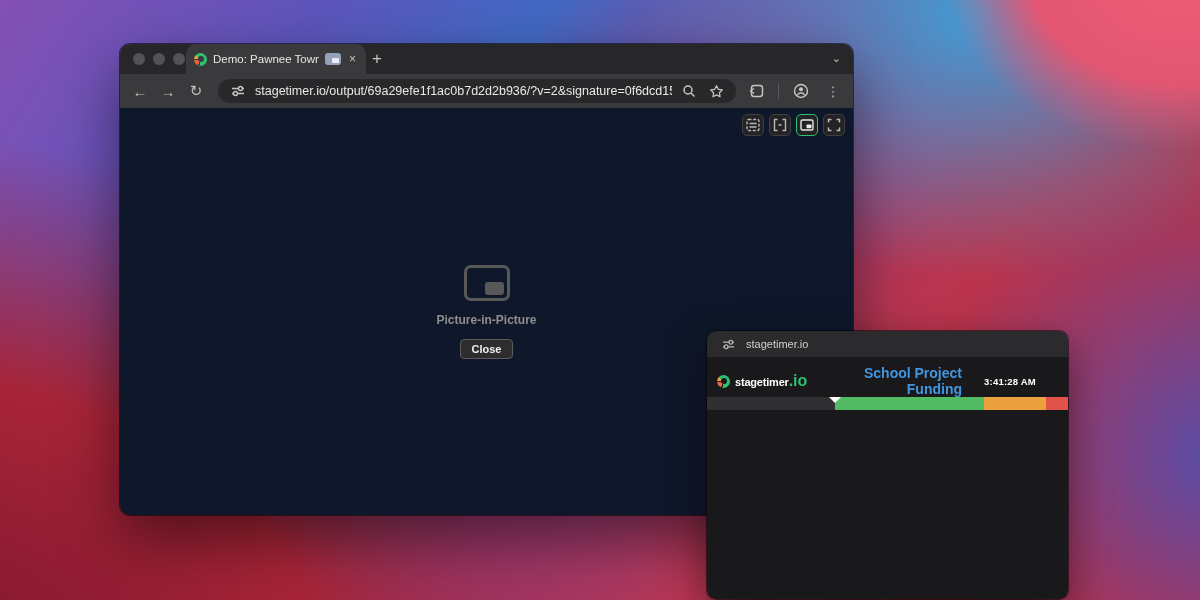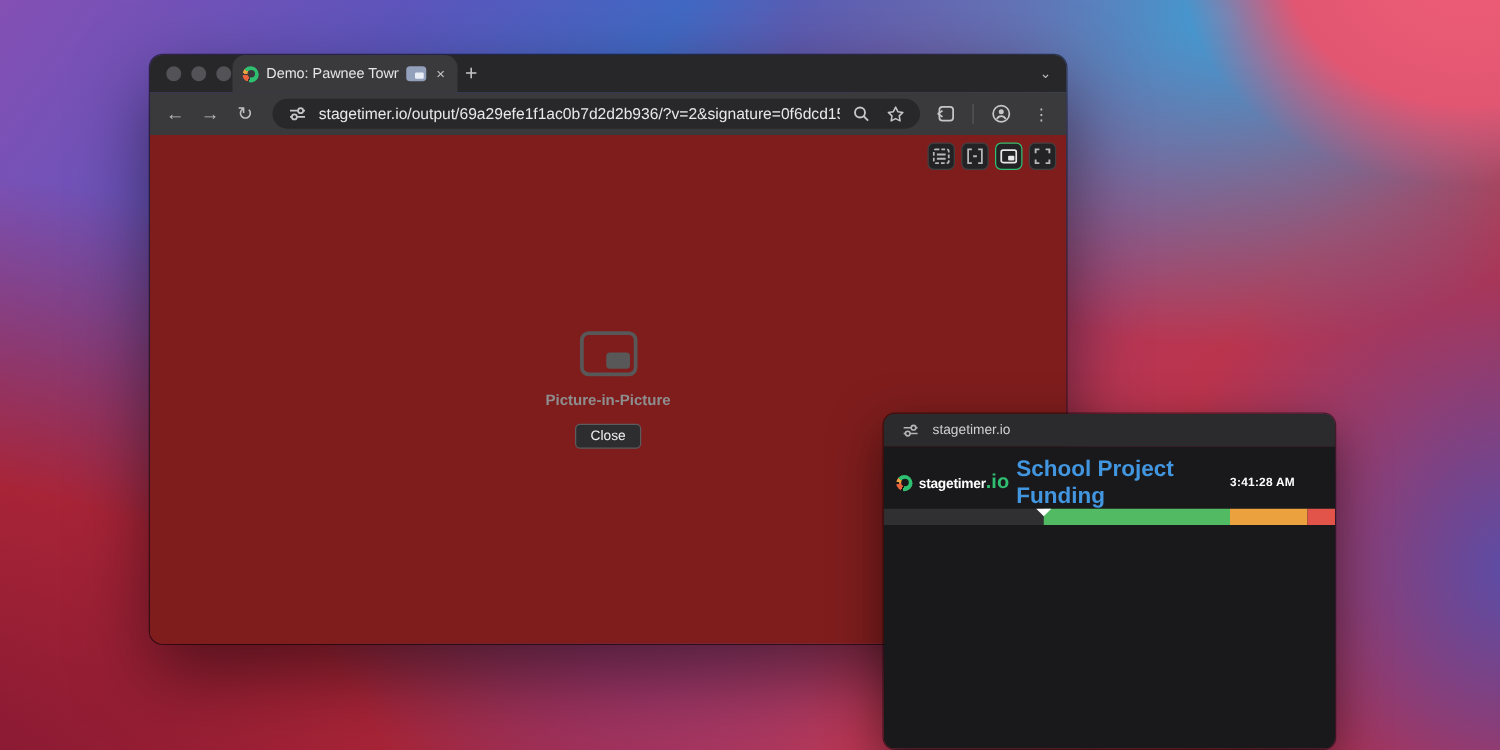--- a/index.html
+++ b/index.html
@@ -46,51 +46,51 @@
   .omnibox {
     flex:1; height:24px; background:#28282b; border-radius:12px;
     display:flex; align-items:center; gap:7px; padding:0 10px; margin:0 6px; min-width:0;
   }
   .omni-url { color:#e8e8e8; font-size:12.5px; white-space:nowrap; overflow:hidden; flex:1; min-width:0; }
   .omni-icons { display:flex; gap:10px; align-items:center; flex:0 0 auto; }
   .tbi { display:flex; align-items:center; justify-content:center; width:20px; height:20px; }
   .sep { width:1px; height:16px; background:#58585c; margin:0 2px; }
   svg.ic { display:block; }
 
-  .page { flex:1; background:#7f1d1d; position:relative;padding-left:16px; }
+  .page { flex:1; background:#0f172a; position:relative;padding-left:16px; }
   .viewbar { position:absolute; top:6px; right:8px; display:flex; gap:5px; }
   .viewbtn { width:22px; height:22px; background:#232325; border:1px solid #404043; border-radius:5px;
     display:flex; align-items:center; justify-content:center; }
   .viewbtn.active { border-color:#2fbf71; }
   .center-stack { position:absolute; left:0; right:0; top:50%; transform:translateY(-50%);
     display:flex; flex-direction:column; align-items:center; }
   .pip-glyph { width:46px; height:36px; border:3px solid #585858; border-radius:7px; position:relative; }
   .pip-glyph::after { content:""; position:absolute; right:3px; bottom:3px; width:19px; height:13px; background:#585858; border-radius:3px; }
   .pip-label { margin-top:12px; color:#8e8e8e; font-size:12px; font-weight:700; }
   .close-btn { margin-top:12px; background:#2d2d2f; border:1px solid #5c5c5e; border-radius:4px;
-    color:#f0f0f0; font-size:11px; font-weight:400; padding:3px 11px; }
+    color:#f0f0f0; font-size:11px; font-weight:700; padding:3px 11px; }
 
   
   .pipwin {
     position:absolute; left:707px; top:331px; width:361px; height:268px;
     border-radius:9px; overflow:hidden;
     box-shadow: 0 0 0 1px rgba(0,0,0,.5), 0 14px 40px rgba(0,0,0,.5);
     display:flex; flex-direction:column;
   }
   .pip-titlebar { height:26px; background:#2b2b2d; display:flex; align-items:center; gap:8px; padding:0 11px; flex:0 0 auto; }
   .pip-origin { color:#cfcfcf; font-size:11px; }
   .pip-body { flex:1; background:#19191b; display:flex; flex-direction:column; position:relative; }
   .pip-header { display:flex; align-items:center; padding:8px 10px 0 10px; }
   .brand { display:flex; align-items:center; gap:5px; width:96px; flex:0 0 auto; }
   .brand .ring2 { width:13px; height:13px; border-radius:50%;
     background: conic-gradient(from 205deg, #e8633c 0 17%, #19191b 17% 20%, #eba13e 20% 30%, #2fbf71 30% 96%, #19191b 96% 100%); position:relative; }
   .brand .ring2::after { content:""; position:absolute; inset:3.5px; border-radius:50%; background:#19191b; }
   .brand-name { color:#fff; font-weight:700; font-size:11px; letter-spacing:-.2px; }
   .brand-tld { color:#2fbf71; font-weight:700; font-size:16px; }
-  .pip-title { flex:1; text-align:left; color:#4296e0; font-weight:700; font-size:18px; }
+  .pip-title { flex:1; text-align:right; color:#4296e0; font-weight:700; font-size:14px; }
   .pip-clock { width:96px; flex:0 0 auto; text-align:center; color:#fff; font-weight:700; font-size:9.5px; letter-spacing:.2px; }
   .pip-timer { flex:1; display:flex; align-items:center; justify-content:center;
     color:#fff; font-family:"DejaVu Sans", sans-serif; font-weight:700; font-size:104px; letter-spacing:1px; line-height:.9; margin-top:-4px; }
   .pip-speaker { text-align:center; color:#4296e0; font-weight:700; font-size:13px; padding-bottom:9px; }
   .pip-progress { height:13px; display:flex; position:relative; flex:0 0 auto; }
   .pip-progress .seg { height:100%; }
   .pip-marker { position:absolute; top:0; transform:translateX(-50%);
     width:0; height:0; border-left:6px solid transparent; border-right:6px solid transparent; border-top:6px solid #ffffff; }
 </style>
 </head>

